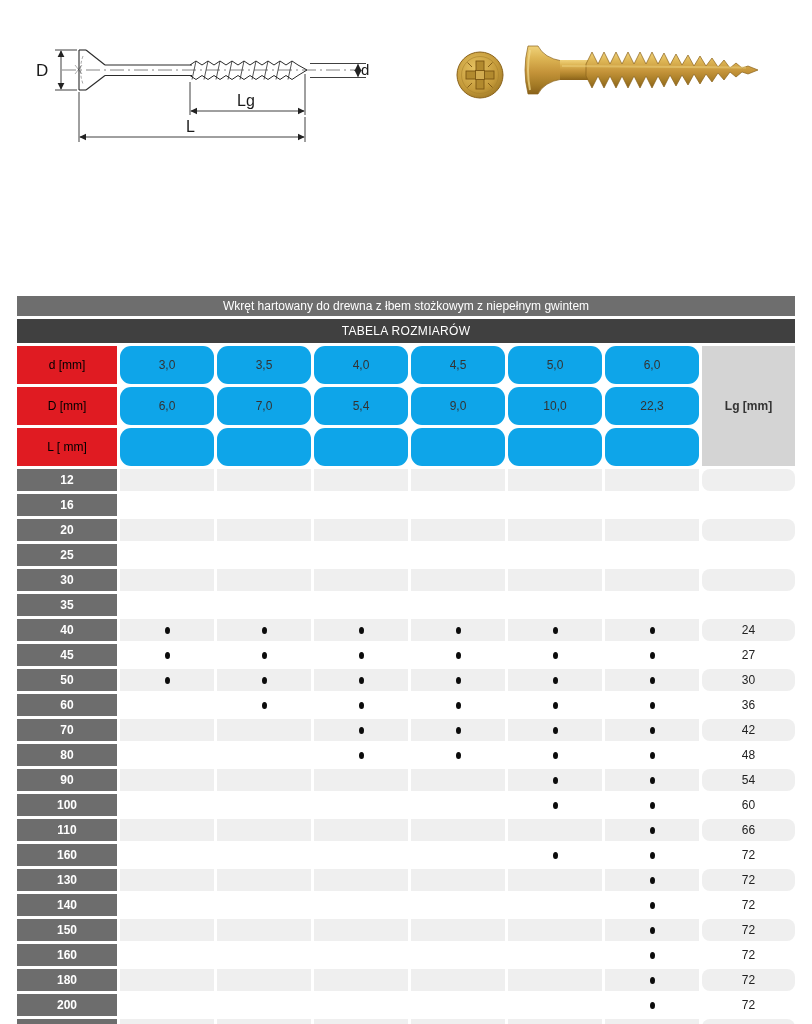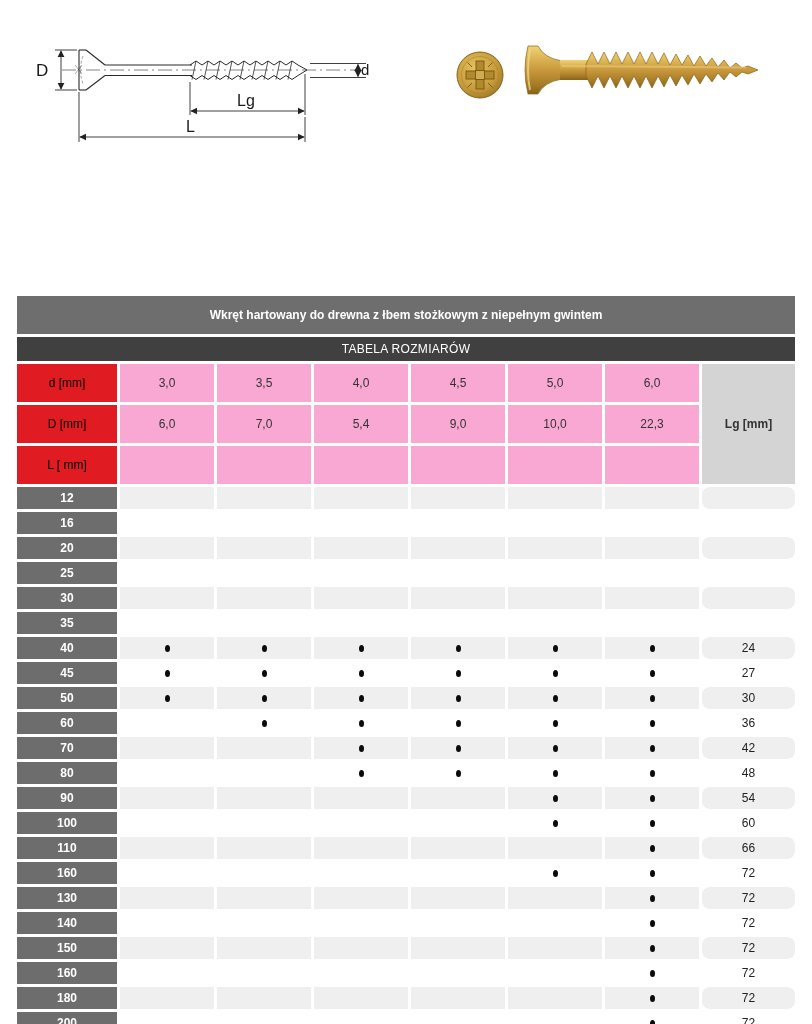--- a/index.html
+++ b/index.html
@@ -10,24 +10,24 @@
   .photo   { position:absolute; left:446px; top:20px; }
 
   .size-table {
     position:absolute; left:14px; top:293px; width:784px;
     border-collapse:separate; border-spacing:3px 3px; table-layout:fixed;
   }
   .size-table td {
     padding:0; margin:0; text-align:center; vertical-align:middle;
     font-size:12px; line-height:1; overflow:hidden; white-space:nowrap;
   }
-  .title-bar    { background:#6e6e6e; color:#ffffff; font-weight:bold; font-size:15px; height:38px; }
+  .title-bar    { background:#6e6e6e; color:#ffffff; font-weight:normal; font-size:15px; height:20px; }
   .subtitle-bar { background:#404040; color:#ffffff; font-weight:normal; font-size:10.5px; height:24px; letter-spacing:0.3px; }
   .red-cell     { background:#e01b22; color:#000000; font-weight:normal; height:38px; }
-  .hval         { background:#f9a8d4; color:#333333; height:22px; }
+  .hval         { background:#0ea5e9; color:#333333; height:22px;border-radius:11px; }
   .lg-head      { background:#d4d4d4; color:#333333; font-size:12px;font-weight:bold; }
   tbody td      { height:22px; }
   .l-cell       { background:#6d6d6d; color:#ffffff; font-weight:bold; }
   tr.stripe-a .mark-cell, tr.stripe-a .lg-cell { background:#efefef; }
   tr.stripe-b .mark-cell, tr.stripe-b .lg-cell { background:#ffffff; }
   .lg-cell      { color:#222222;border-radius:8px; }
   .dot { display:inline-block; width:5px; height:7px; border-radius:50%; background:#0b0b0b; }
 </style>
 </head>
 <body>

